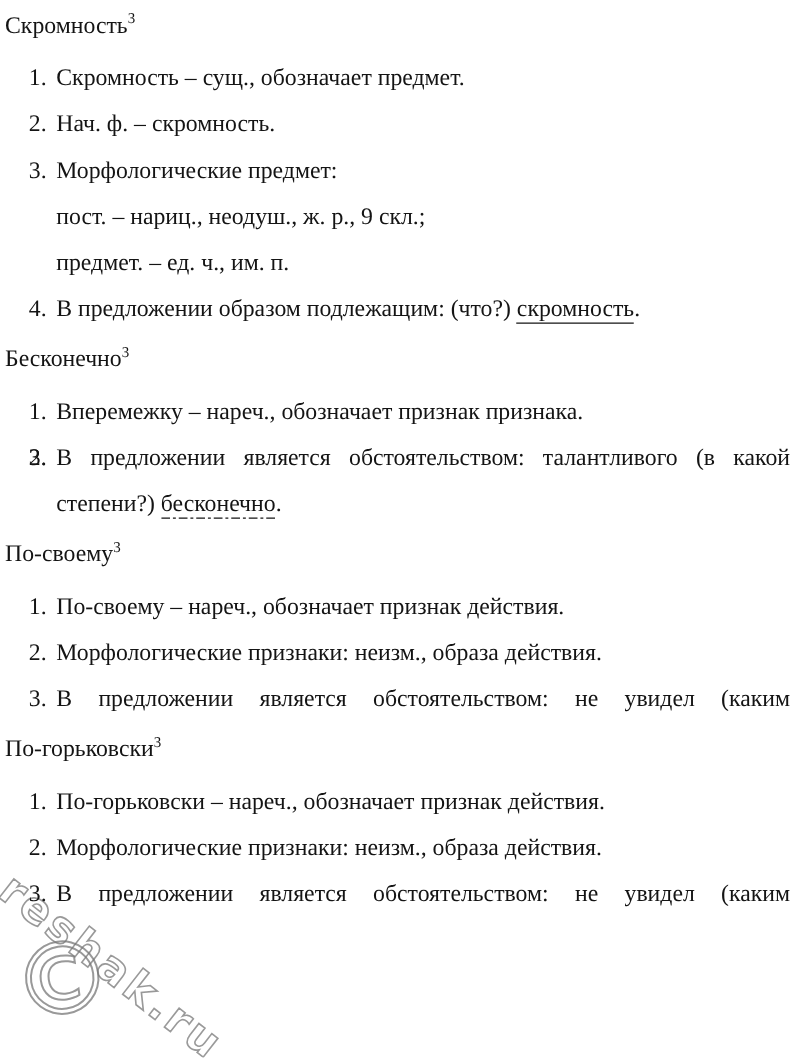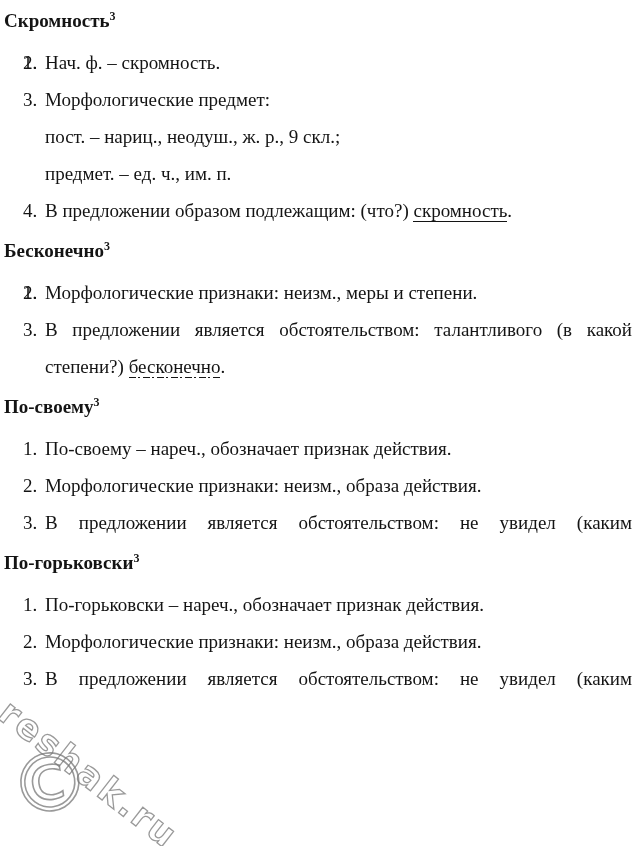--- a/index.html
+++ b/index.html
@@ -16,21 +16,21 @@
     -webkit-text-stroke:1.3px var(--wm,#777);
     transform:rotate(38deg);transform-origin:0 0;opacity:.75;
   }
   .wm-copy{
     position:absolute;left:10px;top:744px;z-index:0;
     font-family:"DejaVu Sans", sans-serif;font-size:80px;line-height:80px;
     color:transparent;-webkit-text-stroke:1.6px var(--wm,#777);
     transform:rotate(-8deg);opacity:.75;
   }
   #content{position:relative;z-index:1;padding:2px 6px 0 4px;}
-  .title{line-height:37px;margin:3px 0 5px 0;font-weight:bold;}
+  .title{line-height:37px;margin:3px 0 5px 0;}
   section:first-child .title{margin-top:0;}
   .title sup{font-size:12px;line-height:0;}
   .line{position:relative;line-height:37px;padding-left:41px;}
   .num{position:absolute;left:19px;top:0;}
   .just{text-align:justify;text-align-last:justify;}
   .u-solid{border-bottom:1.4px solid currentColor;}
   .u-dashdot{
     background-image:linear-gradient(90deg,currentColor 0 7px,transparent 7px 9.5px,currentColor 9.5px 11.5px,transparent 11.5px 14px);
     background-size:14px 1.4px;background-repeat:repeat-x;background-position:0 bottom;
     padding-bottom:1px;
@@ -38,31 +38,31 @@
 </style>
 </head>
 <body style="background: rgb(255, 255, 255); color: rgb(20, 20, 20);">
 
 <div class="page">
   <div class="wm-text">reshak.ru</div>
   <div class="wm-copy">©</div>
   <main id="content">
       <section>
         <div class="title">Скромность<sup>3</sup></div>
-        <div class="line"><span class="num">1.</span></div>
+        <div class="line"><span class="num">1.</span><span>Скромность – сущ., обозначает предмет.</span></div>
         <div class="line"><span class="num">2.</span><span>Нач. ф. – скромность.</span></div>
         <div class="line"><span class="num">3.</span><span>Морфологические предмет:</span></div>
         <div class="line"><span>пост. – нариц., неодуш., ж. р., 9 скл.;</span></div>
         <div class="line"><span>предмет. – ед. ч., им. п.</span></div>
         <div class="line"><span class="num">4.</span><span>В предложении образом подлежащим: (что?) </span><span class="u-solid">скромность</span><span>.</span></div>
       </section>
       <section>
         <div class="title">Бесконечно<sup>3</sup></div>
-        <div class="line"><span class="num">1.</span></div>
-        <div class="line"><span class="num">2.</span><span>Морфологические признаки: неизм., меры и степени.</span></div>
+        <div class="line"><span class="num">1.</span><span>Вперемежку – нареч., обозначает признак признака.</span></div>
+        <div class="line"><span class="num">2.</span></div>
         <div class="line just"><span class="num">3.</span><span>В предложении является обстоятельством: талантливого (в какой</span></div>
         <div class="line"><span>степени?) </span><span class="u-dashdot">бесконечно</span><span>.</span></div>
       </section>
       <section>
         <div class="title">По-своему<sup>3</sup></div>
         <div class="line"><span class="num">1.</span><span>По-своему – нареч., обозначает признак действия.</span></div>
         <div class="line"><span class="num">2.</span><span>Морфологические признаки: неизм., образа действия.</span></div>
         <div class="line just"><span class="num">3.</span><span>В предложении является обстоятельством: не увидел (каким</span></div>
       </section>
       <section>

